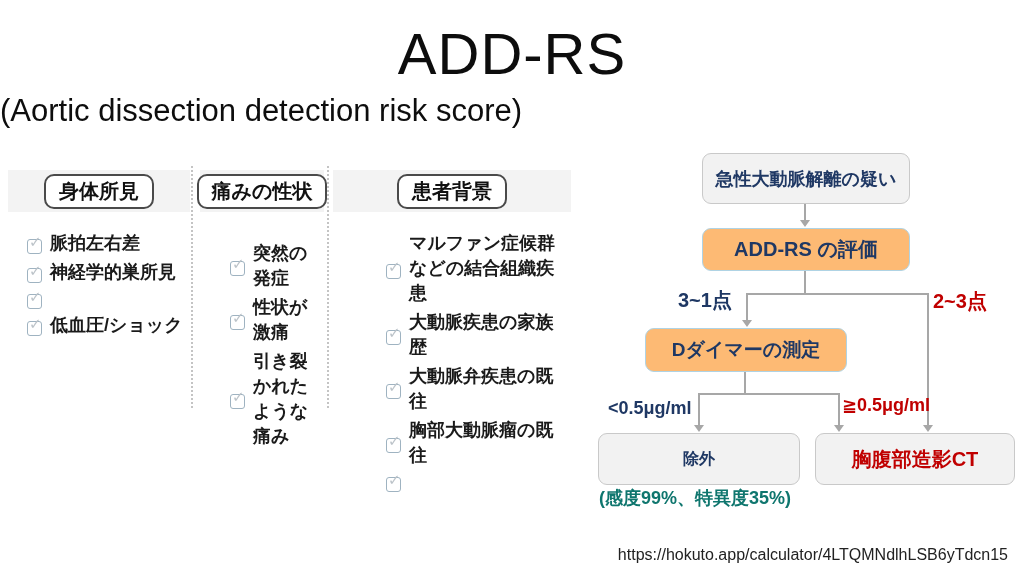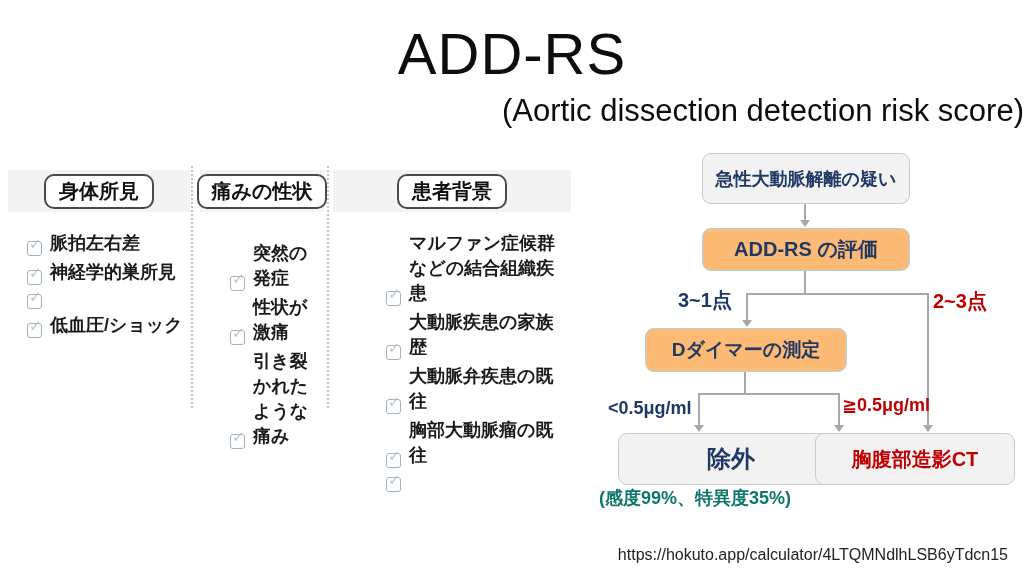--- a/index.html
+++ b/index.html
@@ -2,54 +2,54 @@
 <html><head>
 <meta charset="utf-8">
 <style>
   html,body{margin:0;padding:0;background:#ffffff;}
   .page{position:relative;width:1024px;height:576px;background:#ffffff;overflow:hidden;
         font-family:"Liberation Sans","DejaVu Sans",sans-serif;color:#1a1a1a;}
 
   
   .title{position:absolute;top:22px;left:0;width:100%;text-align:center;
          font-size:58px;line-height:1.1;font-weight:400;color:#0d0d0d;letter-spacing:1px;}
-  .subtitle{position:absolute;top:93px;left:0;width:100%;text-align:right;
+  .subtitle{position:absolute;top:93px;left:0;width:100%;text-align:left;
             font-size:31px;font-weight:400;color:#0d0d0d;}
 
   
   .col{position:absolute;top:170px;}
   .col1{left:8px;width:182px;}
   .col2{left:200px;width:124px;}
   .col3{left:333px;width:238px;}
   .band{height:42px;background:#f3f3f3;display:flex;align-items:center;justify-content:center;
         margin-bottom:19px;font-family:Liberation Mono, monospace;}
   .hbox{background:#ffffff;border:2px solid #4a4a4a;border-radius:10px;padding:2px 13px;
         font-size:20px;font-weight:700;color:#111;white-space:nowrap;}
   .col1 .items{padding-left:19px;}
   .col2 .items{padding-left:30px;margin-top:29px;}
   .col3 .items{padding-left:53px;}
-  .item{display:flex;align-items:flex-end;margin-bottom:4px;}
+  .item{display:flex;align-items:center;margin-bottom:4px;}
   .cb{width:13px;height:13px;border:1.5px solid #9fb3c1;border-radius:3px;background:#fff;
       margin:5px 8px 0 0;flex:none;position:relative;}
   .cb::after{content:"✓";position:absolute;left:1px;top:-7px;font-size:15px;font-weight:700;
              color:#bcc3c9;}
   .item-label{font-size:18px;line-height:25px;font-weight:600;white-space:pre-line;}
   .divider{position:absolute;top:166px;height:242px;width:0;border-left:2px dotted #c4c4c4;}
   .div1{left:191px;} .div2{left:327px;}
 
   
   .fnode{position:absolute;border-radius:9px;display:flex;align-items:center;justify-content:center;
          font-weight:600;text-align:center;}
   .gray-node{background:#f2f2f2;border:1.5px solid #c9c9c9;}
   .blue-node{background:#fdba74;border:1.5px solid #afd3e4;}
   .navy{color:#1f3864;} .red{color:#c00000;}
   .n-suspicion{left:702px;top:153px;width:206px;height:49px;font-size:18px;}
   .n-evaluation{left:702px;top:228px;width:206px;height:41px;font-size:20px;}
   .n-ddimer{left:645px;top:328px;width:200px;height:42px;font-size:19px;}
-  .n-ruleout{left:618px;top:433px;width:200px;height:50px;font-size:24px;padding-left:12px;}
+  .n-ruleout{left:598px;top:433px;width:200px;height:50px;font-size:16px;}
   .n-ct{left:815px;top:433px;width:198px;height:50px;font-size:20px;}
   .line{position:absolute;background:#a7a7a7;}
   .arrow{position:absolute;width:0;height:0;border-left:5px solid transparent;
          border-right:5px solid transparent;border-top:7px solid #a7a7a7;}
   .blabel{position:absolute;font-weight:700;white-space:nowrap;}
   .lb-low{left:678px;top:287px;font-size:20px;}
   .lb-high{left:933px;top:288px;font-size:20px;}
   .lb-dlow{left:608px;top:398px;font-size:18px;}
   .lb-dhigh{left:842px;top:394px;font-size:18px;}
   .caption{position:absolute;left:599px;top:486px;font-size:18px;font-weight:600;color:#0f766e;}

